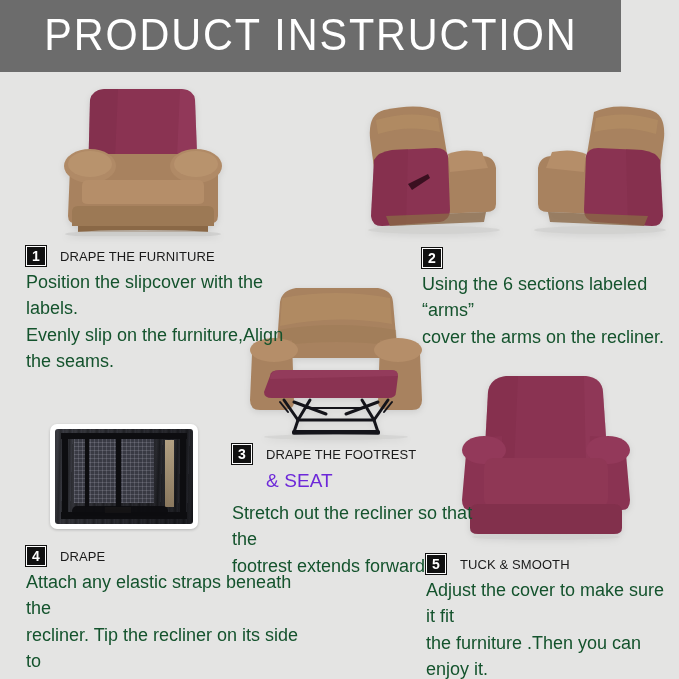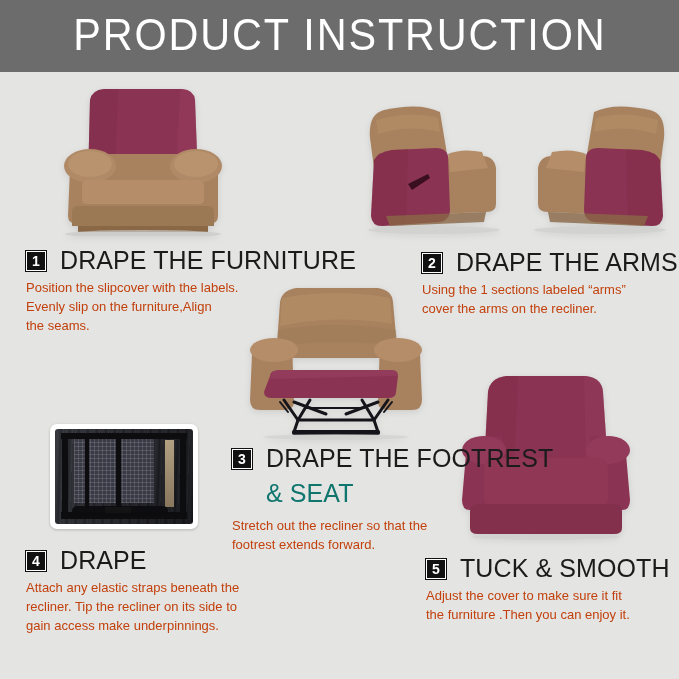--- a/index.html
+++ b/index.html
@@ -12,21 +12,21 @@
     background: #e4e4e3;
     font-family: "Liberation Sans", sans-serif;
     overflow: hidden;
     position: relative;
   }
 
   
   #header-banner {
     position: absolute;
     left: 0; top: 0;
-    width: 679px;
+    width: 621px;
     height: 72px;
     background: #6c6c6c;
     display: flex;
     align-items: center;
     justify-content: center;
   }
   #header-title {
     color: #ffffff;
     font-family: "Liberation Sans Narrow", "Liberation Sans", sans-serif;
     font-size: 45px;
@@ -56,36 +56,36 @@
     display: flex;
     align-items: center;
     justify-content: center;
     box-sizing: border-box;
     border: 1.5px solid #ffffff;
     outline: 1px solid #111111;
     flex: 0 0 auto;
     line-height: 1;
   }
   .step-title {
-    font-size: 25px;
+    font-size: 13px;
     color: #1b1b1b;
     margin-left: 14px;
     letter-spacing: 0.1px;
     font-weight: 400;
   }
   .step-title-2 {
-    font-size: 25px;
-    color: #0f766e;
+    font-size: 19px;
+    color: #6d28d9;
     margin-left: 34px;
     letter-spacing: 0.1px;
     white-space: nowrap;
   }
   .step-body {
-    font-size: 13px;
-    color: #c2410c;
+    font-size: 18px;
+    color: #14532d;
     line-height: 1.47;
     margin-top: 3px;
     white-space: pre-line;
   }
 
   
   .chair { position: absolute; }
   .photo-shadow { filter: drop-shadow(0 2px 3px rgba(0,0,0,0.10)); }
 
   
@@ -277,23 +277,22 @@
     <div class="step-title">DRAPE THE FURNITURE</div>
   </div>
   <div class="step-body">Position the slipcover with the labels.
 Evenly slip on the furniture,Align
 the seams.</div>
 </div>
 
 <div class="step-block" style="left:422px; top:248px; width:250px;">
   <div class="step-head">
     <div class="badge">2</div>
-    <div class="step-title">DRAPE THE ARMS</div>
-  </div>
-  <div class="step-body">Using the 1 sections labeled   “arms”
+  </div>
+  <div class="step-body">Using the 6 sections labeled   “arms”
  cover the arms on the recliner.</div>
 </div>
 
 <div class="step-block" style="left:232px; top:444px; width:260px;">
   <div class="step-head">
     <div class="badge">3</div>
     <div class="step-title">DRAPE THE FOOTREST</div>
   </div>
   <div class="step-title-2" style="margin-top:6px;">&amp; SEAT</div>
   <div class="step-body" style="margin-top:8px;">Stretch out the recliner so that the

